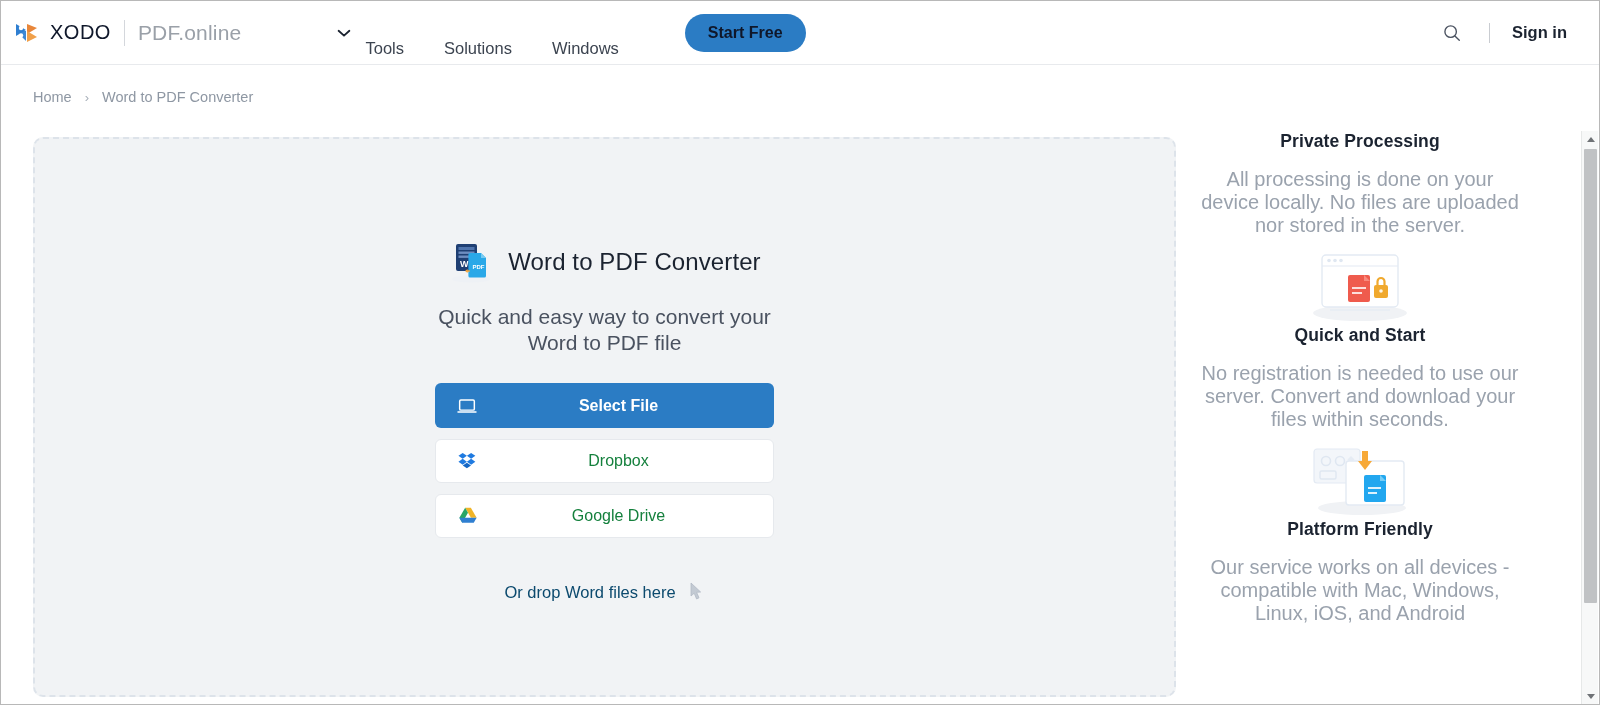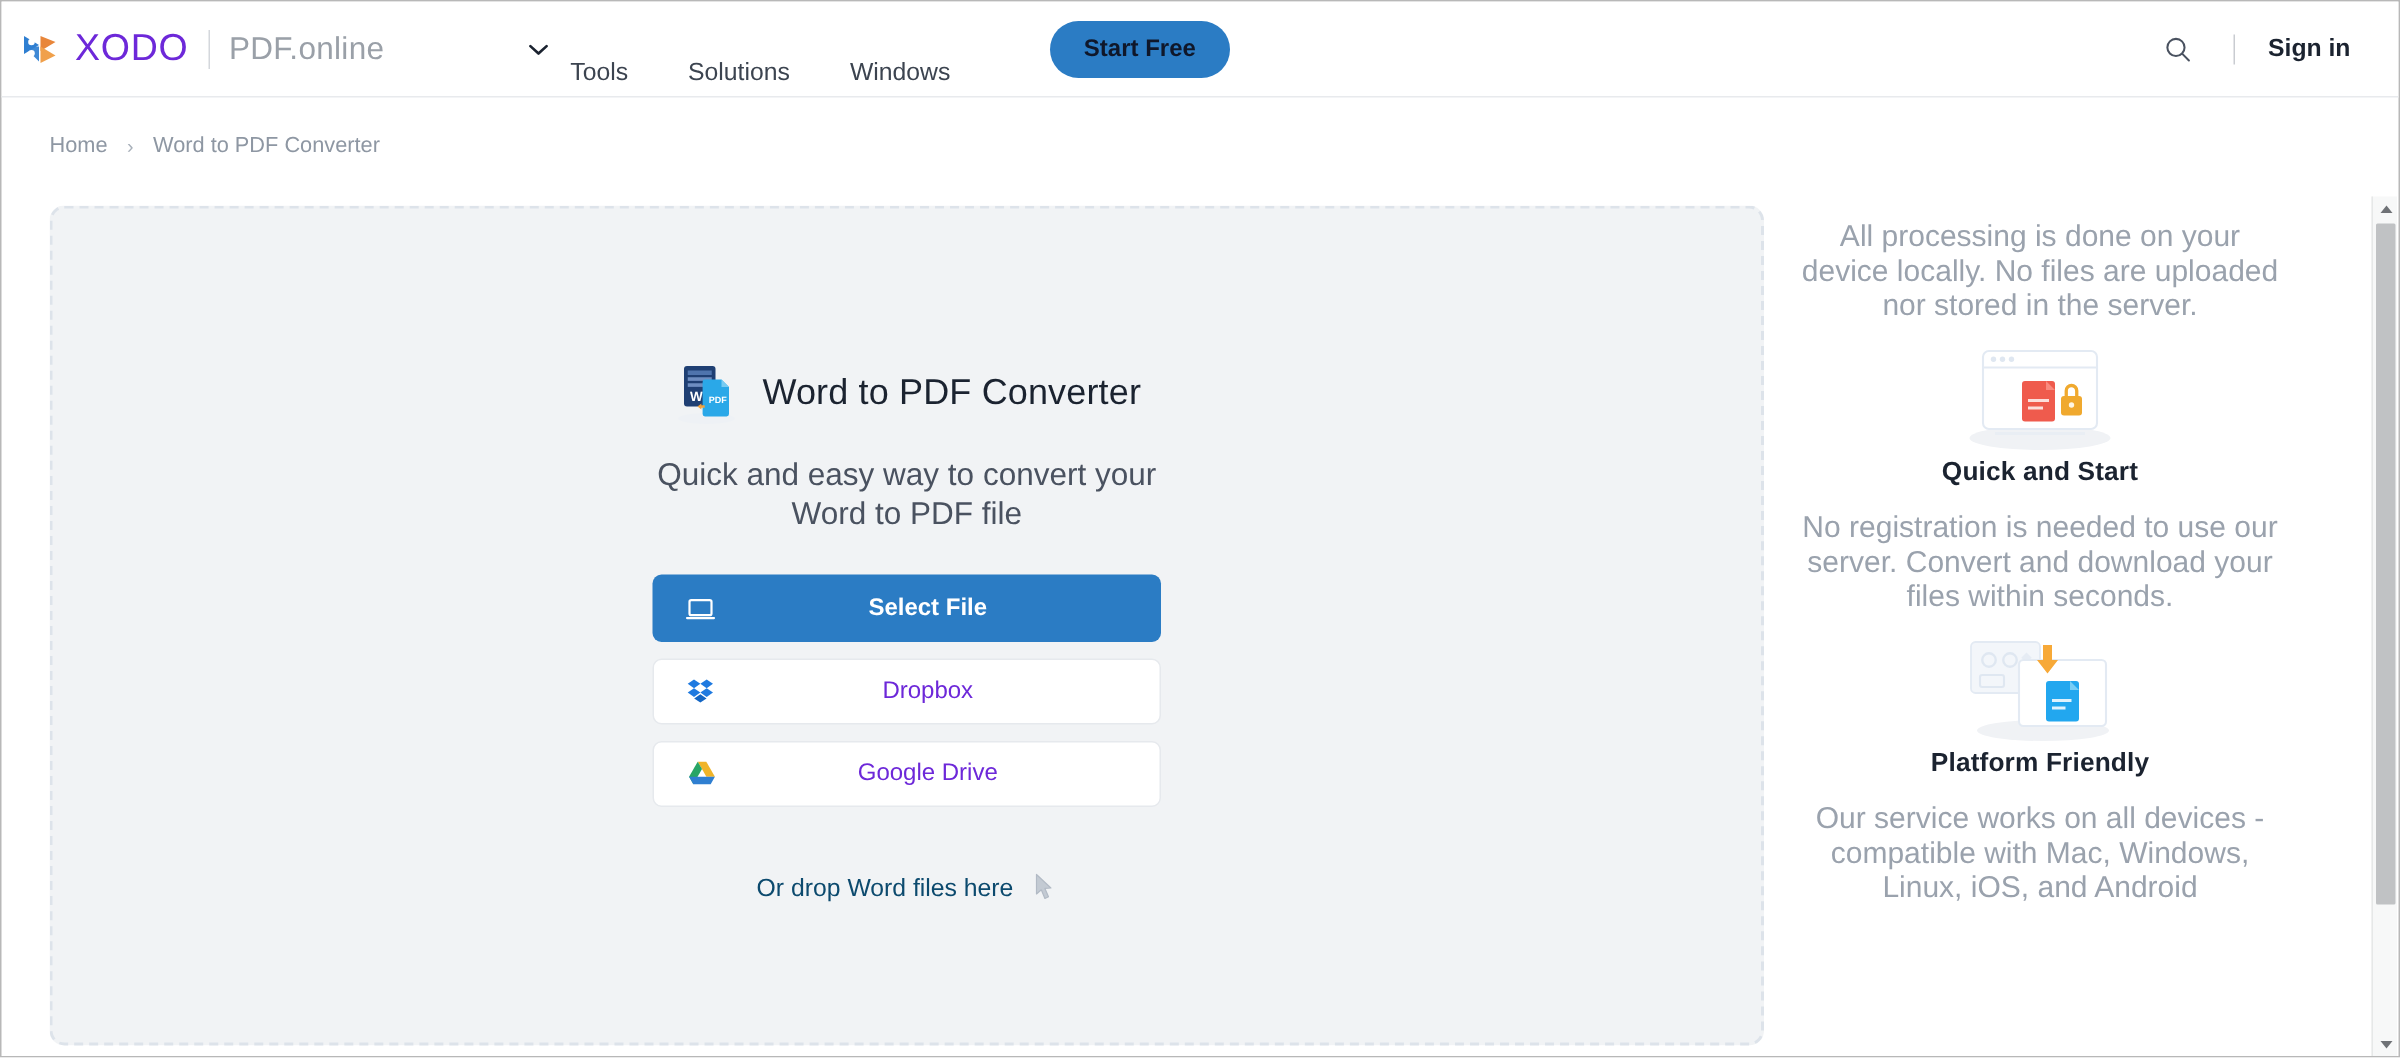--- a/index.html
+++ b/index.html
@@ -21,21 +21,21 @@
   .header {
     position: absolute; top: 0; left: 0;
     width: 1598px; height: 64px;
     background: #ffffff;
     border-bottom: 1px solid #e8eaed;
     display: flex; align-items: center;
   }
   .brand { display: flex; align-items: center; margin-left: 13px; }
   .logo-mark { width: 28px; height: 24px; margin-right: 8px; flex: none; }
   .brand-name {
-    font-size: 25px; letter-spacing: .5px; color: #6d28d9; font-weight: 400;
+    font-size: 20px; letter-spacing: .5px; color: #0f172a; font-weight: 400;
   }
   .brand-sep {
     width: 1px; height: 26px; background: #d4d7dc; margin: 0 13px;
   }
   .brand-sub {
     font-size: 21px; color: #9aa0a8; font-weight: 400; letter-spacing: .2px;
   }
   .nav { display: flex; align-items: center; margin-left: 92px; }
   .nav-caret {
     width: 22px; height: 22px; margin-right: 10px;
@@ -99,21 +99,21 @@
   .btn {
     position: relative; width: 339px; height: 44px; border-radius: 6px;
     display: flex; align-items: center; justify-content: center;
     font-size: 16px; cursor: pointer; font-family: "Liberation Sans", sans-serif; padding-left: 28px;
   }
   .btn-primary {
     background: #2b7cc4; color: #fff; font-weight: bold; border: none;
     height: 45px;
   }
   .btn-secondary {
-    background: #ffffff; color: #6d28d9; border: 1px solid #e6e9ed;
+    background: #ffffff; color: #15803d; border: 1px solid #e6e9ed;
     margin-top: 11px; height: 44px; font-weight: 400;
   }
   .btn-ico {
     position: absolute; left: 20px; top: 50%; transform: translateY(-50%);
     width: 24px; height: 24px; display: flex; align-items: center;
     justify-content: center;
   }
   .drop-hint {
     margin-top: 43px; display: flex; align-items: center;
     font-size: 16.5px; color: #0c4a6e;
@@ -281,20 +281,21 @@
           </svg>
         </span>
       </div>
 
     </div>
   </div>
 
   <div class="sidebar">
 
     <div class="feature">
+      <div class="f-title">Private Processing</div>
       <div class="f-desc">All processing is done on your device locally. No files are uploaded nor stored in the server.</div>
       <div class="f-art">
         <svg viewBox="0 0 120 78" width="120" height="78">
           <ellipse cx="60" cy="66" rx="47" ry="8" fill="#f0f2f5"></ellipse>
           <rect x="22" y="8" width="76" height="52" rx="4" fill="#ffffff" stroke="#e3eaf3" stroke-width="1.4"></rect>
           <line x1="22" y1="19" x2="98" y2="19" stroke="#e3eaf3" stroke-width="1.2"></line>
           <circle cx="29" cy="13.5" r="1.8" fill="#dfe7f1"></circle>
           <circle cx="35" cy="13.5" r="1.8" fill="#dfe7f1"></circle>
           <circle cx="41" cy="13.5" r="1.8" fill="#dfe7f1"></circle>
           <rect x="48" y="28" width="22" height="27" rx="2" fill="#ef5b4d"></rect>

